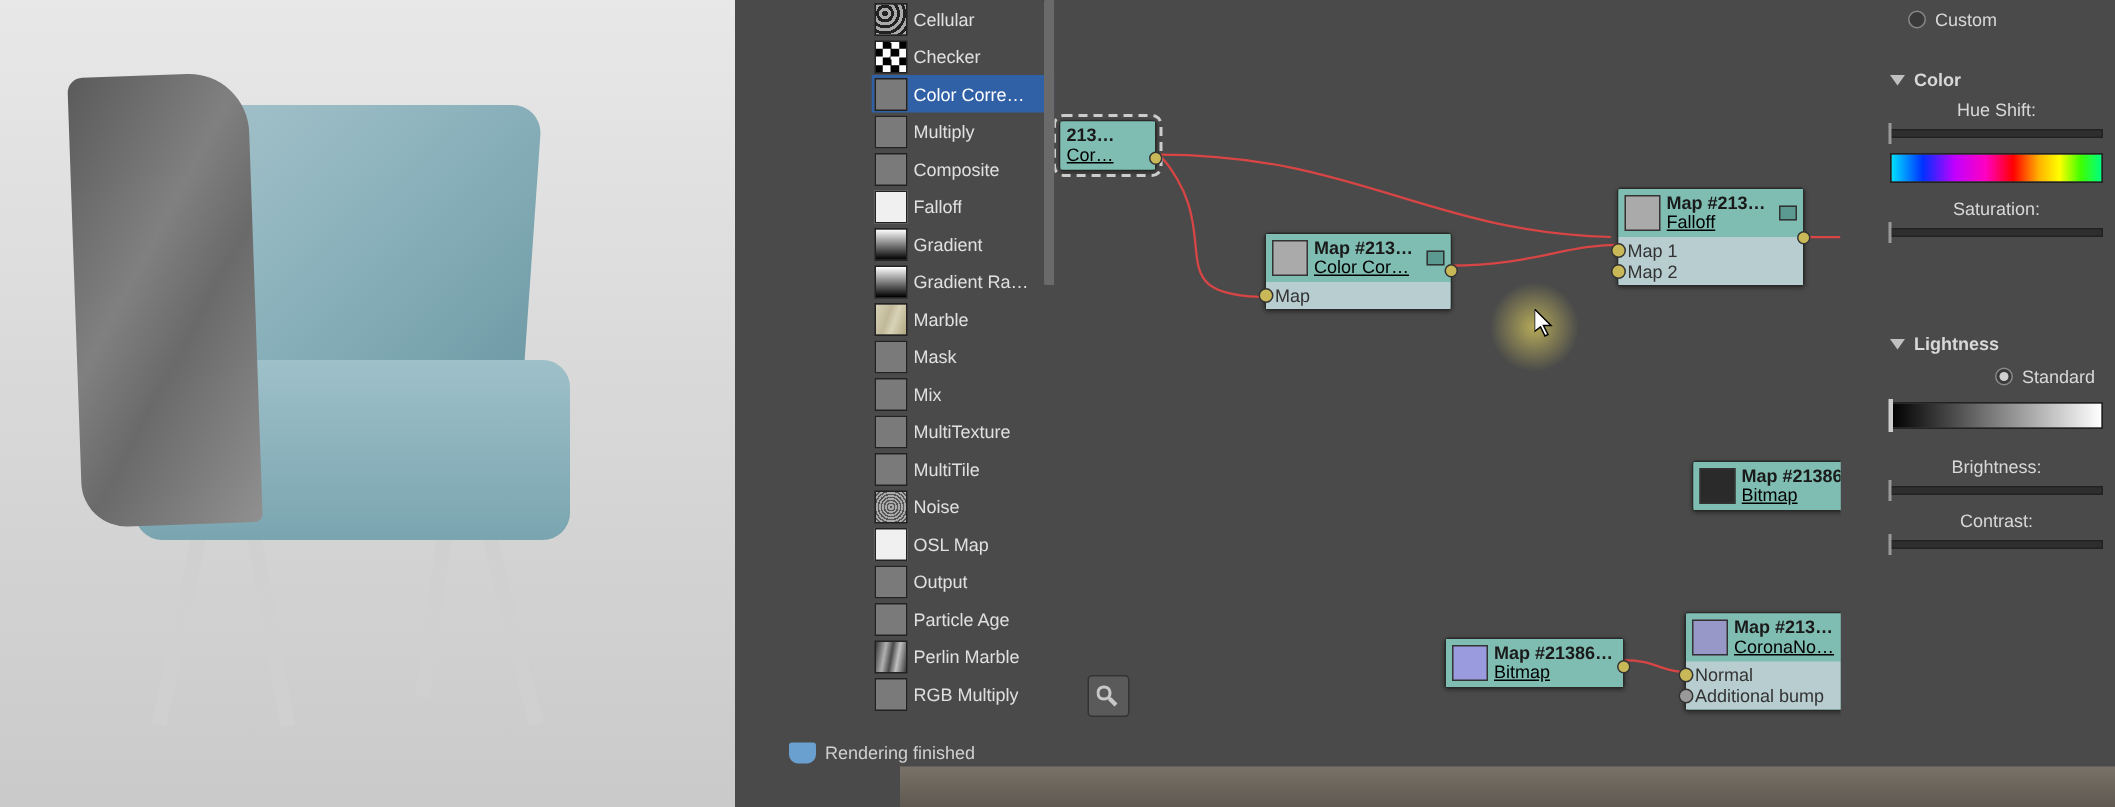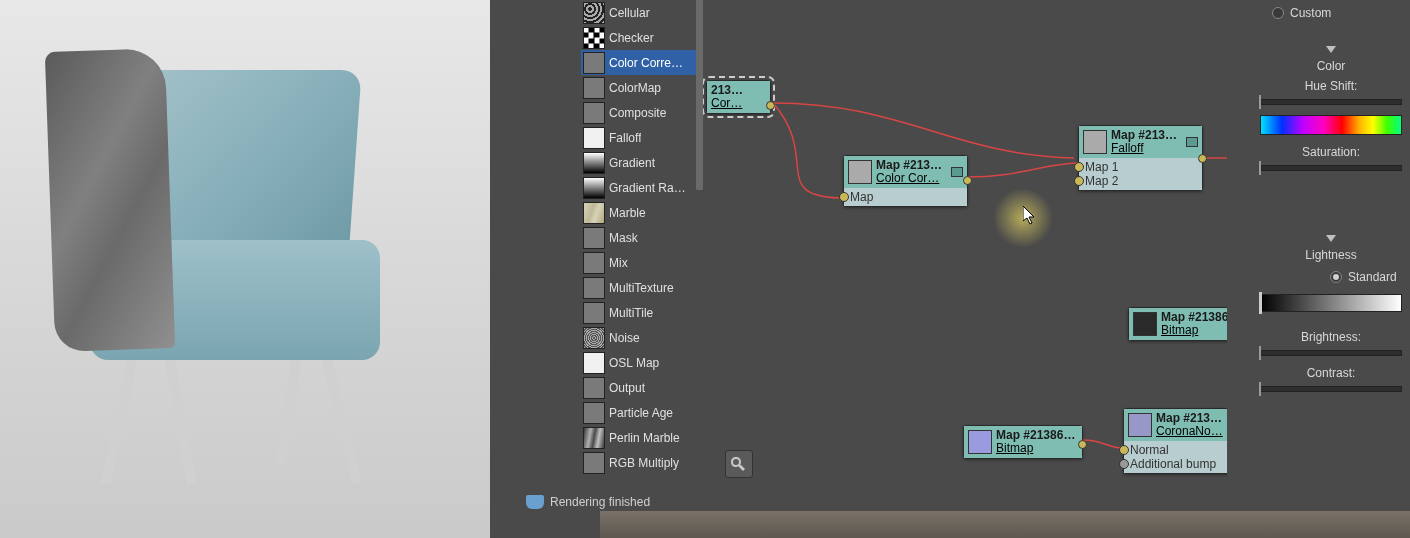--- a/index.html
+++ b/index.html
@@ -246,23 +246,22 @@
   content: '';
   position: absolute;
   left: 2px; top: 2px;
   width: 6px; height: 6px;
   border-radius: 50%;
   background: #d0d0d0;
 }
 .section-header {
   display: flex; align-items: center;
   gap: 6px;
-  font-weight: 400;
+  font-weight: 700;
   margin: 24px 0 6px 0;
-  flex-direction: column;
 }
 .section-header .tri {
   width: 0; height: 0;
   border-left: 5px solid transparent;
   border-right: 5px solid transparent;
   border-top: 7px solid #c0c0c0;
 }
 .prop-label { margin: 6px 0 4px 0; text-align: center; }
 .slider-track {
   height: 6px;
@@ -327,21 +326,21 @@
           <div class="map-item">
             <div class="map-swatch sw-checker"></div>
             <span class="map-label">Checker</span>
           </div>
           <div class="map-item selected">
             <div class="map-swatch sw-grey"></div>
             <span class="map-label">Color Corre…</span>
           </div>
           <div class="map-item">
             <div class="map-swatch sw-grey"></div>
-            <span class="map-label">ColorMap</span>
+            <span class="map-label">Multiply</span>
           </div>
           <div class="map-item">
             <div class="map-swatch sw-grey"></div>
             <span class="map-label">Composite</span>
           </div>
           <div class="map-item">
             <div class="map-swatch sw-white"></div>
             <span class="map-label">Falloff</span>
           </div>
           <div class="map-item">

